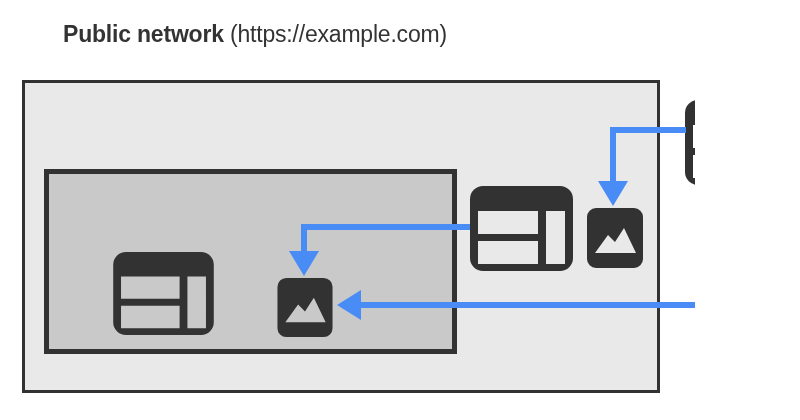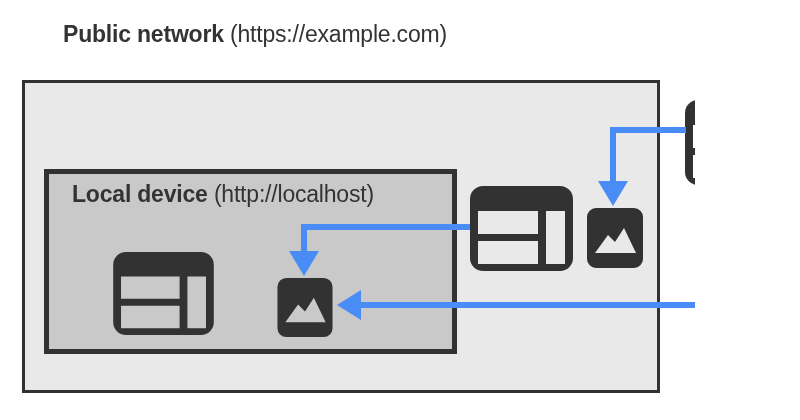--- a/index.html
+++ b/index.html
@@ -50,24 +50,20 @@
 <div class="canvas">
 
   <div class="label" style="left:63px; top:21px;">
     <span class="name">Public network</span>
     <span class="url">(https://example.com)</span>
   </div>
 
   <div class="box private-box"></div>
 
   <div class="box local-box"></div>
-  <div class="label" style="left:72px; top:181px;">
-    <span class="name">Local device</span>
-    <span class="url">(http://localhost)</span>
-  </div>
 
   <div class="icon" style="left:112px; top:252px;">
     <svg width="103" height="83" viewBox="0 0 103 85">
       <path fill="#323232" fill-rule="evenodd" d="
         M13 0 H90 A13 13 0 0 1 103 13 V72 A13 13 0 0 1 90 85 H13 A13 13 0 0 1 0 72 V13 A13 13 0 0 1 13 0 Z
         M8 25 H68 V48 H8 Z
         M8 55 H68 V78 H8 Z
         M76 25 H95 V78 H76 Z"></path>
     </svg>
   </div>

